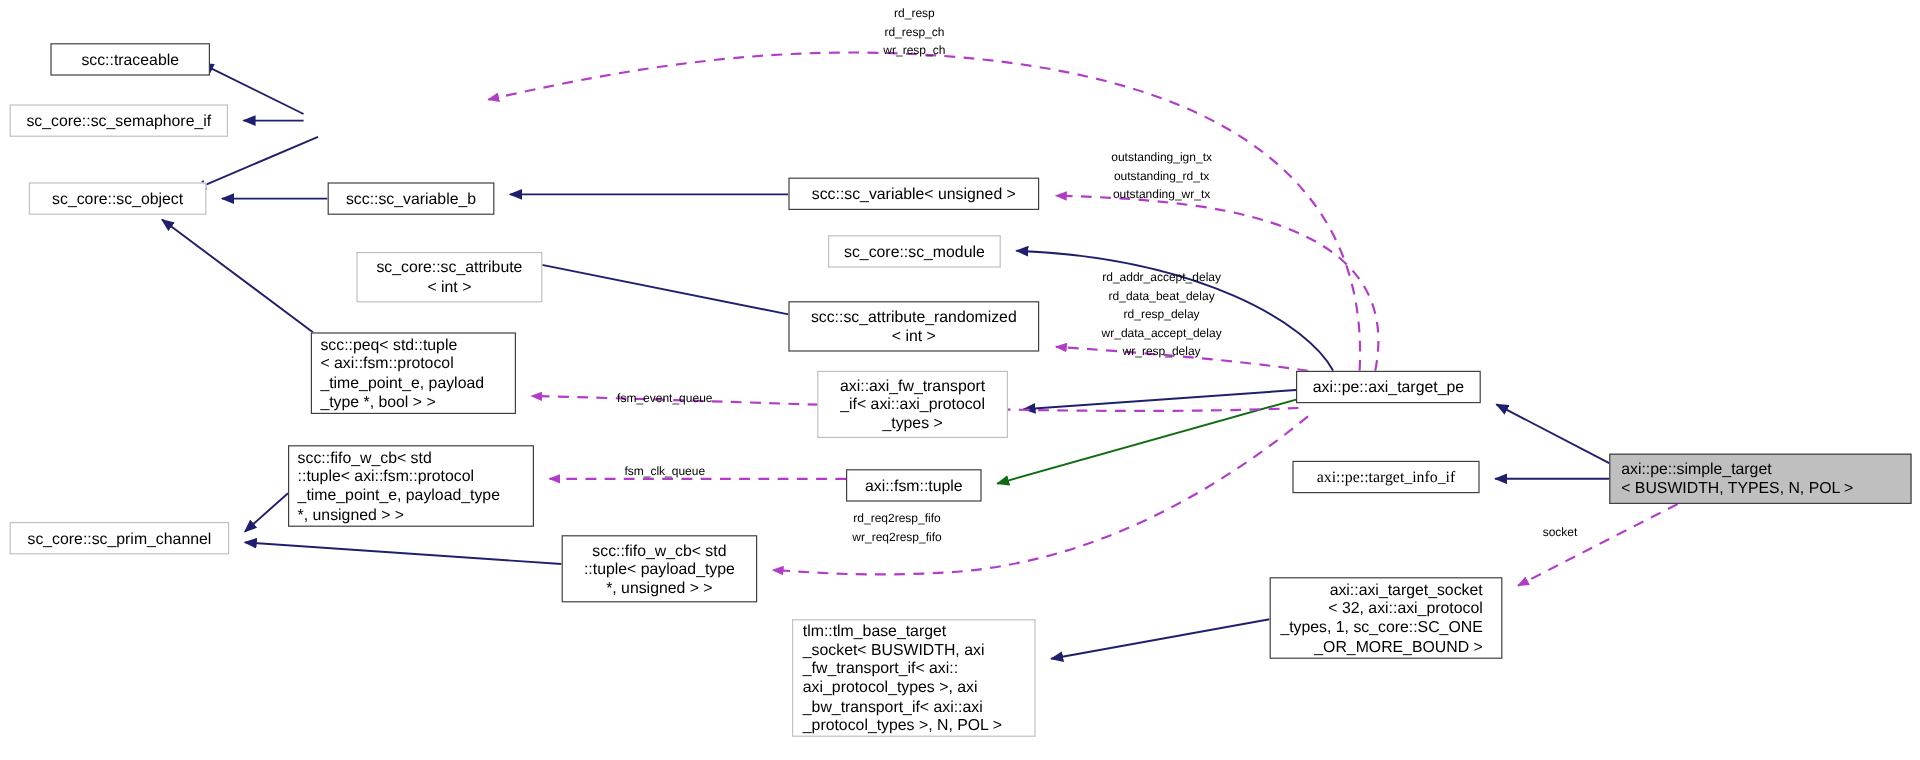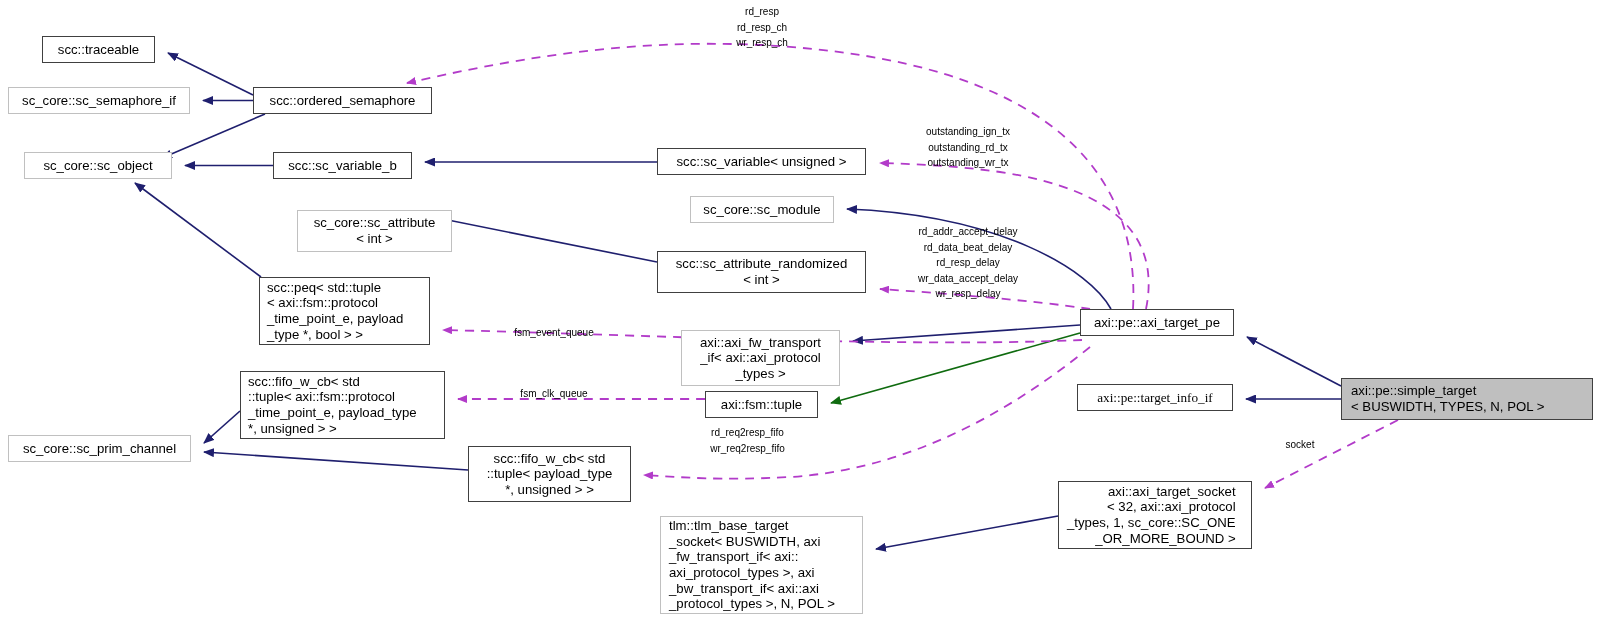--- a/index.html
+++ b/index.html
@@ -99,46 +99,45 @@
       <path d="M1133,309 C1140,180 1060,60 760,45 C620,38 500,62 407,83" fill="none" stroke="#b23bc9" stroke-width="1.8" stroke-dasharray="9,7" marker-end="url(#arrow-purple)"></path>
       <path d="M1146,309 C1160,240 1120,190 1000,172 C950,165 910,164 880,163" fill="none" stroke="#b23bc9" stroke-width="1.8" stroke-dasharray="9,7" marker-end="url(#arrow-purple)"></path>
       <path d="M1090,309 C1030,300 940,293 880,289" fill="none" stroke="#b23bc9" stroke-width="1.8" stroke-dasharray="9,7" marker-end="url(#arrow-purple)"></path>
       <path d="M1082,340 C900,348 620,334 443,330" fill="none" stroke="#b23bc9" stroke-width="1.8" stroke-dasharray="9,7" marker-end="url(#arrow-purple)"></path>
       <path d="M705,399 C620,399 520,399 458,399" fill="none" stroke="#b23bc9" stroke-width="1.8" stroke-dasharray="9,7" marker-end="url(#arrow-purple)"></path>
       <path d="M1090,347 C1000,420 900,470 790,477 C720,481 680,477 644,475" fill="none" stroke="#b23bc9" stroke-width="1.8" stroke-dasharray="9,7" marker-end="url(#arrow-purple)"></path>
       <path d="M1398,420 L1265,488" fill="none" stroke="#b23bc9" stroke-width="1.8" stroke-dasharray="9,7" marker-end="url(#arrow-purple)"></path>
     </g>
   </svg>
 
-  <div class="node solid" style="left:42px; top:36px; width:113px; height:27px;">scc::traceable</div>
+  <div class="node solid" style="left:42px; top:36px; width:133px; height:27px;">scc::traceable</div>
 
   <div class="node faint" style="left:8px; top:87px; width:182px; height:27px;">sc_core::sc_semaphore_if</div>
 
-  <div class="node solid" style="left:253px; top:87px; width:179px; height:27px;">scc::ordered_semaphore</div>
 
   <div class="node faint" style="left:24px; top:152px; width:148px; height:27px;">sc_core::sc_object</div>
 
   <div class="node solid" style="left:273px; top:152px; width:139px; height:27px;">scc::sc_variable_b</div>
 
   <div class="node solid" style="left:657px; top:148px; width:209px; height:27px;">scc::sc_variable&lt; unsigned &gt;</div>
 
   <div class="node faint" style="left:265px; top:210px; width:155px; height:42px;margin-left:32px;">sc_core::sc_attribute
 &lt; int &gt;</div>
 
   <div class="node faint" style="left:690px; top:196px; width:144px; height:27px;">sc_core::sc_module</div>
 
   <div class="node solid" style="left:657px; top:251px; width:209px; height:42px;">scc::sc_attribute_randomized
 &lt; int &gt;</div>
 
   <div class="node solid" style="left:259px; top:277px; width:171px; height:68px; justify-content:flex-start; padding-left:7px; text-align:left;">scc::peq&lt; std::tuple
 &lt; axi::fsm::protocol
 _time_point_e, payload
 _type *, bool &gt; &gt;</div>
 
-  <div class="node faint" style="left:681px; top:330px; width:159px; height:56px;">axi::axi_fw_transport
+  <div class="node faint" style="left:681px; top:309px; width:159px; height:56px;">axi::axi_fw_transport
 _if&lt; axi::axi_protocol
 _types &gt;</div>
 
   <div class="node solid" style="left:1080px; top:309px; width:154px; height:27px;">axi::pe::axi_target_pe</div>
 
   <div class="node solid" style="left:240px; top:371px; width:205px; height:68px; justify-content:flex-start; padding-left:7px; text-align:left;">scc::fifo_w_cb&lt; std
 ::tuple&lt; axi::fsm::protocol
 _time_point_e, payload_type
 *, unsigned &gt; &gt;</div>
 

